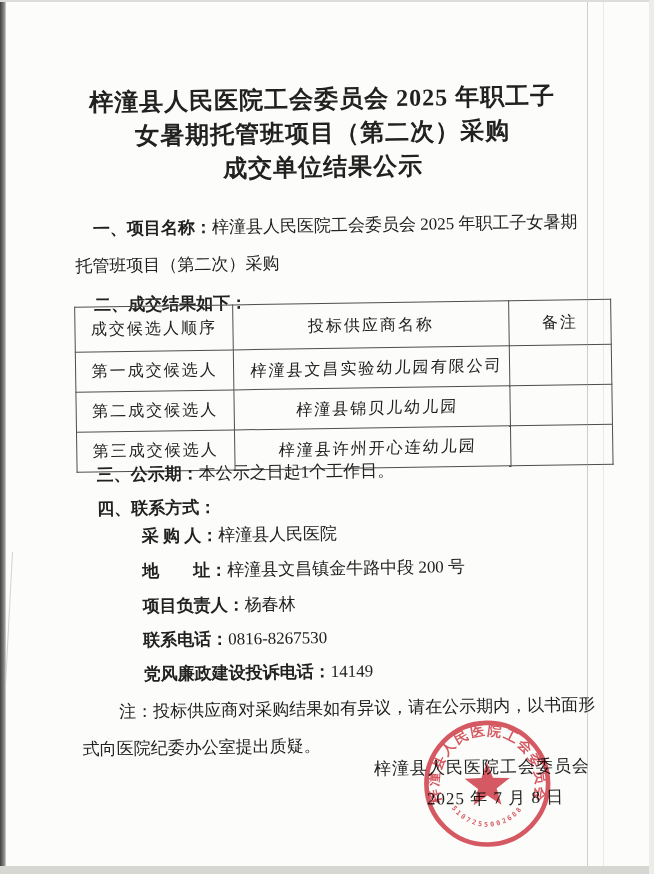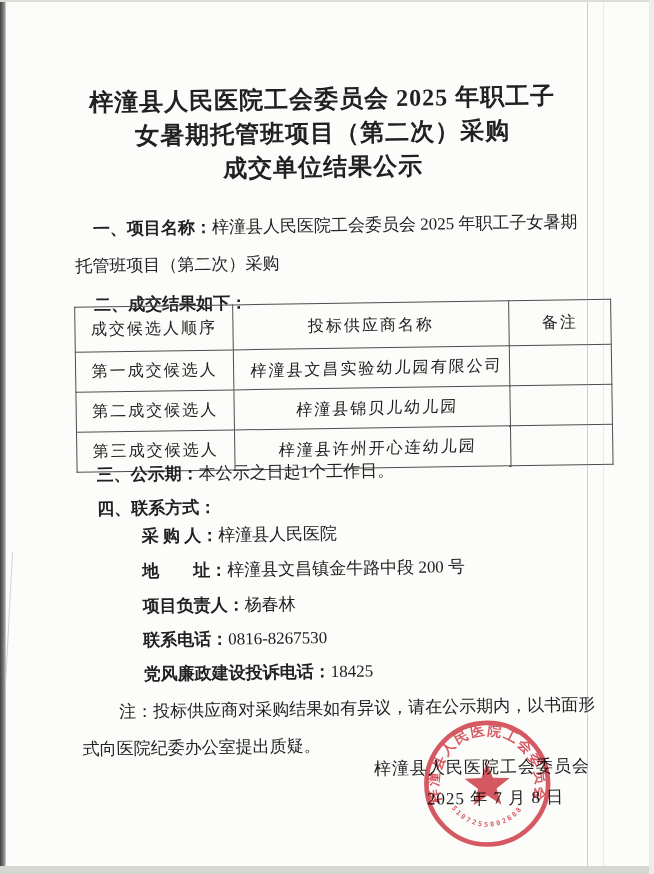--- a/index.html
+++ b/index.html
@@ -116,21 +116,21 @@
       </table>
 
     <p class="para s3"><span class="b">三、公示期：</span><span>本公示之日起1个工作日。</span></p>
 
     <div class="para s4">四、联系方式：</div>
 
     <div class="contact c0"><span class="lab">采 购 人：</span><span>梓潼县人民医院</span></div>
     <div class="contact c1"><span class="lab">地　　址：</span><span>梓潼县文昌镇金牛路中段 200 号</span></div>
     <div class="contact c2"><span class="lab">项目负责人：</span><span>杨春林</span></div>
     <div class="contact c3"><span class="lab">联系电话：</span><span>0816-8267530</span></div>
-    <div class="contact c4"><span class="lab">党风廉政建设投诉电话：</span><span>18425</span></div>
+    <div class="contact c4"><span class="lab">党风廉政建设投诉电话：</span><span>14149</span></div>
 
     <p class="para note-p"><span>注：</span><span>投标供应商对采购结果如有异议，请在公示期内，以书面形式向医院纪委办公室提出质疑。</span></p>
 
     <div class="sig-org">梓潼县人民医院工会委员会</div>
     <div class="sig-date">2025 年 7 月 8 日</div>
 
     <svg class="seal" viewBox="0 0 130 130">
       <defs>
         <path id="arcTop" d="M 20.5,82 A 47.5,47.5 0 1 1 109.5,82" fill="none"></path>
         <path id="arcBot" d="M 30,88 A 42,42 0 0 0 100,88" fill="none"></path>

